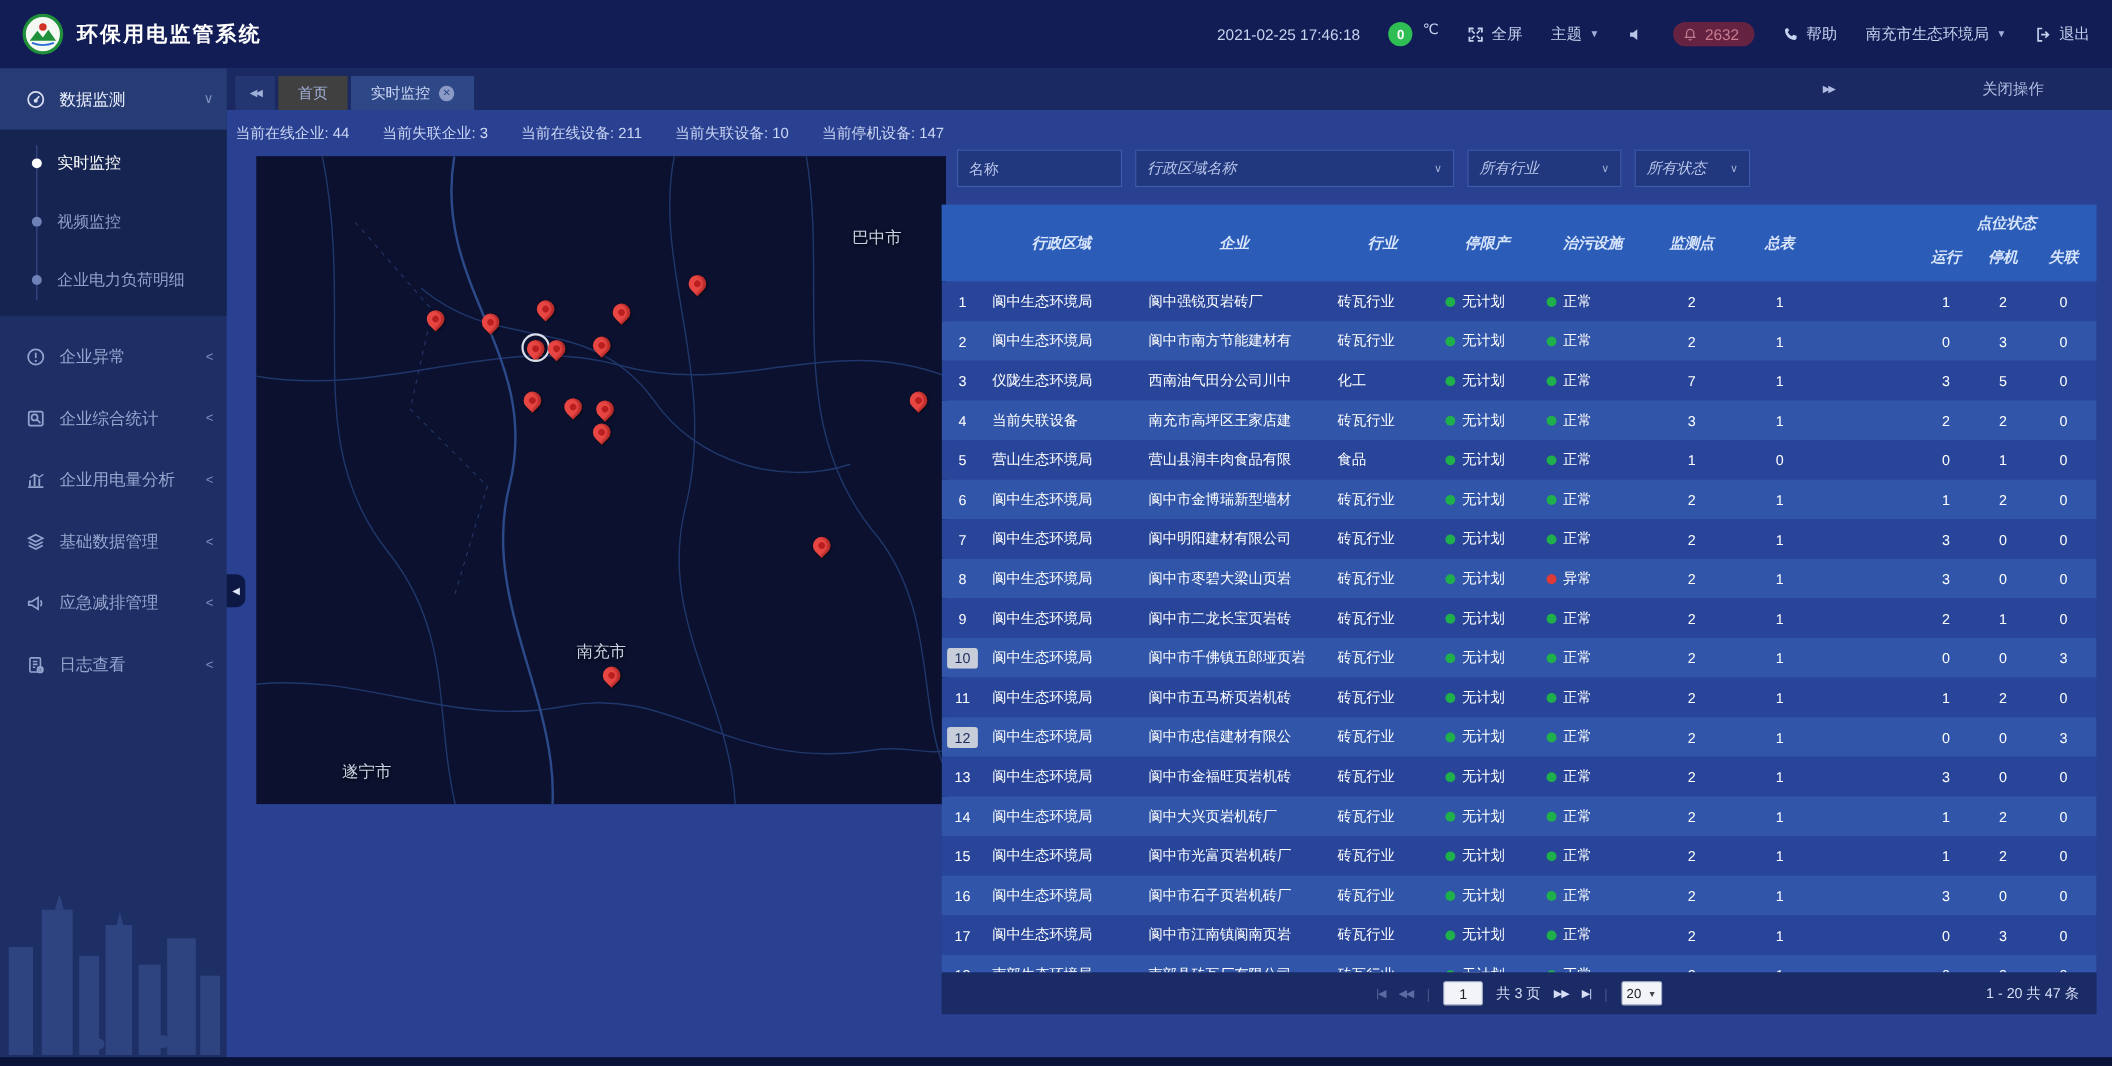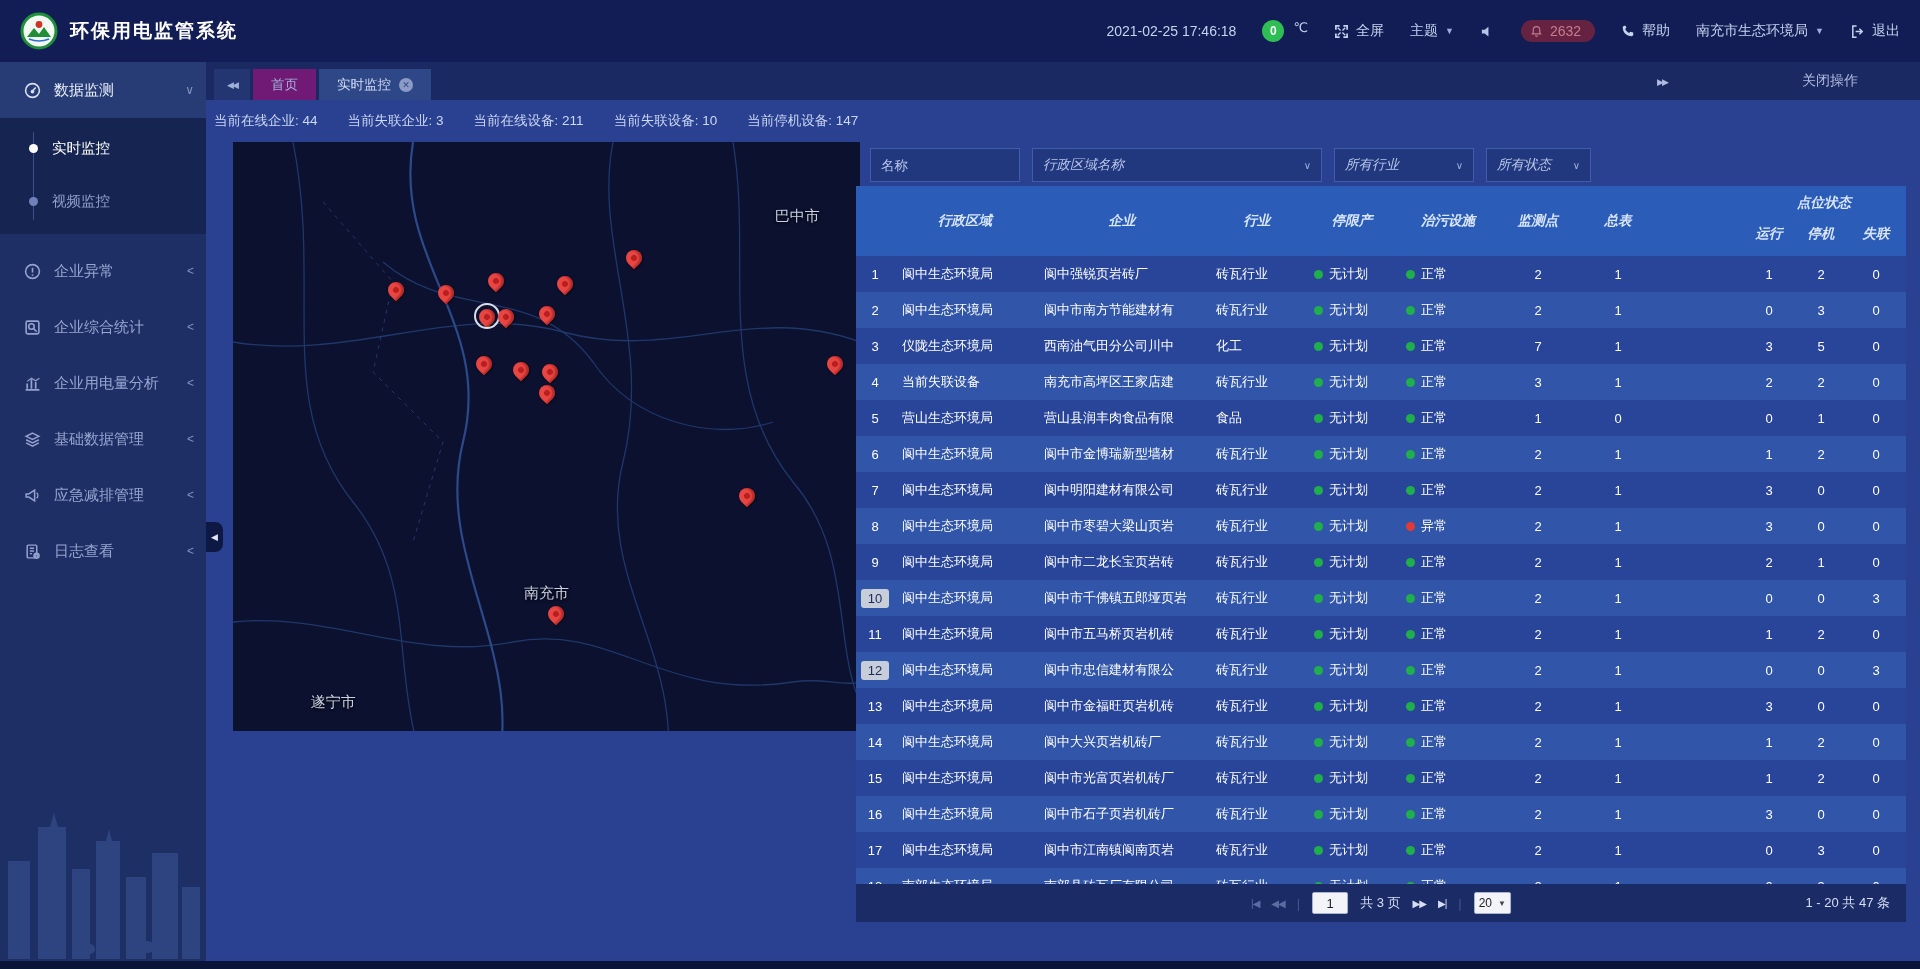--- a/index.html
+++ b/index.html
@@ -20,21 +20,21 @@
   .caret { font-size:9px; color:#9fb0d8; }
   .badge-pill { background:rgba(116,37,62,.85); border-radius:12px; padding:3px 14px 3px 9px;
     display:flex; align-items:center; gap:7px; color:#c97c90; font-size:14px; }
   .hicon { display:inline-flex; align-items:center; }
   
   .tab-bar { position:absolute; left:206px; top:62px; right:0; height:38px; background:#1b2963; z-index:20; }
   .tab-strip { position:absolute; left:8px; bottom:0; display:flex; align-items:flex-end; gap:3px; }
   .tab-nav-btn { width:36px; height:31px; background:#243672; color:#9fb0d8; display:flex;
     align-items:center; justify-content:center; font-size:9px; letter-spacing:-2px; cursor:pointer; }
   .tab { height:31px; display:flex; align-items:center; gap:8px; padding:0 18px;
-    background:#701a75; color:#9fb0d8; font-size:13.5px; cursor:pointer; }
+    background:#404040; color:#9fb0d8; font-size:13.5px; cursor:pointer; }
   .tab.active { background:#2e4787; color:#cdd9f4; }
   .tab-close { width:14px; height:14px; border-radius:50%; background:#8b9bc6; color:#2e4787;
     font-size:9px; display:flex; align-items:center; justify-content:center; font-weight:bold; }
   .tab-right-nav { position:absolute; right:240px; top:4px; color:#aebadf; font-size:9px; letter-spacing:-2px;
     width:36px; height:31px; display:flex; align-items:center; justify-content:center; cursor:pointer; }
   .close-ops { position:absolute; right:62px; top:0; height:38px; display:flex; align-items:center;
     color:#aebadf; font-size:14px; cursor:pointer; }
   
   .sidebar { position:absolute; left:0; top:62px; width:206px; bottom:0; background:#1e2f66; z-index:25; }
   .menu-parent { height:56px; display:flex; align-items:center; gap:13px; padding:0 12px 0 24px;
@@ -61,21 +61,21 @@
   .map { position:absolute; left:233px; top:142px; width:627px; height:589px; background:#0b112e; overflow:hidden; }
   .map svg.roads { position:absolute; inset:0; }
   .map-label { position:absolute; color:#c9d2e6; font-size:15px; text-shadow:0 1px 3px #000; transform:translate(-50%,-50%); }
   .pin-wrap { position:absolute; width:0; height:0; }
   .pin { position:absolute; left:-8px; top:-19px; width:16px; height:16px; background:#e84643;
     border-radius:50% 50% 50% 0; transform:rotate(-45deg); box-shadow:inset -2px -2px 2px rgba(120,10,10,.45), 0 1px 2px rgba(0,0,0,.6); }
   .pin::after { content:""; position:absolute; left:5px; top:5px; width:6px; height:6px; border-radius:50%; background:#b91f1f; }
   .pin-ring { position:absolute; left:-13px; top:-25px; width:26px; height:26px; border-radius:50%;
     border:2px solid rgba(240,245,255,.9); }
   
-  .filters { position:absolute; left:870px; top:148px; display:flex; gap:12px; z-index:5; }
+  .filters { position:absolute; left:870px; top:136px; display:flex; gap:12px; z-index:5; }
   .filter-box { height:34px; background:#22387e; border:1px solid #3f5dae; color:#b9c6ea;
     font-size:13.5px; display:flex; align-items:center; padding:0 10px; cursor:pointer;font-style:italic; }
   .filter-box .sel-text { flex:1; }
   .filter-box .chev { font-size:10px; color:#9fb0d8; margin-left:10px; }
   input.filter-input { width:150px; height:34px; background:#22387e; border:1px solid #3f5dae;
     color:#c8d3ef; font-size:13.5px; padding:0 10px; outline:none; }
   input.filter-input::placeholder { color:#b9c6ea; }
   
   .table-panel { position:absolute; left:856px; top:186px; width:1050px; height:736px; }
   .grid12 { display:grid; grid-template-columns:38px 142px 172px 98px 92px 100px 80px 80px 1fr 54px 50px 60px; }
@@ -199,20 +199,24 @@
   </div>
   <div class="submenu">
     <div class="submenu-item active">
       <span class="bullet"></span>
       <span>实时监控</span>
     </div>
     <div class="submenu-item">
       <span class="bullet"></span>
       <span>视频监控</span>
     </div>
+    <div class="submenu-item">
+      <span class="bullet"></span>
+      <span>企业电力负荷明细</span>
+    </div>
   </div>
   <div class="menu-gap"></div>
   <div class="menu-parent">
     <span class="hicon">
       <svg class="icon" width="17" height="17" viewBox="0 0 16 16" stroke="#93a3cd" stroke-width="1.5" fill="none">
         <circle cx="8" cy="8" r="6.5"></circle>
           <path d="M8 4.5v4.5"></path>
           <circle cx="8" cy="11.4" r=".9" fill="#93a3cd" stroke="none"></circle>
       </svg>
     </span>

